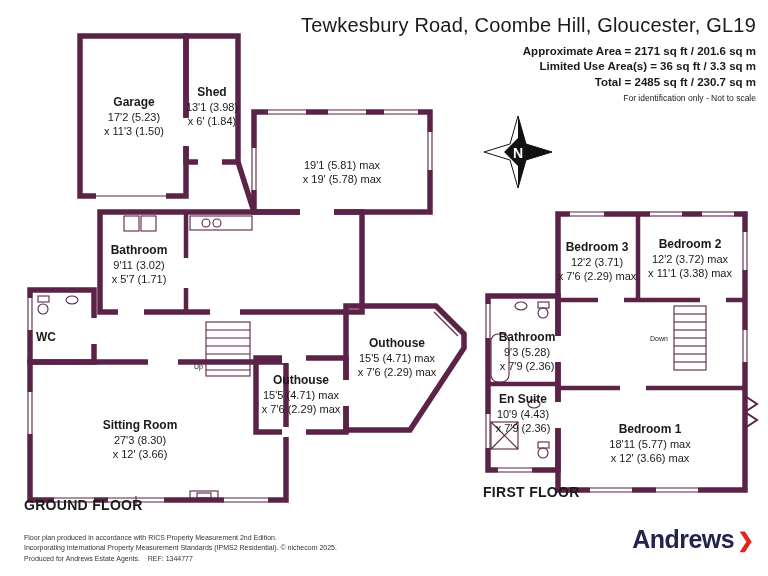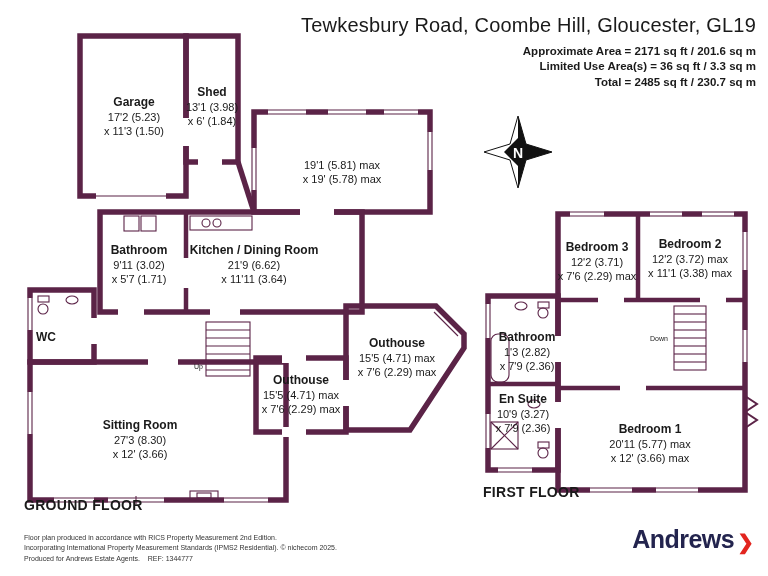--- a/index.html
+++ b/index.html
@@ -14,21 +14,21 @@
   .hdr .disc{font-size:8.5px;margin-top:3px;font-weight:normal;}
   
   .room-label{position:absolute;transform:translateX(-50%);text-align:center;white-space:nowrap;line-height:1.28;}
   .rname{font-size:12px;font-weight:bold;}
   .rdim{font-size:11px;}
   .tiny{position:absolute;font-size:7px;}
   .floor-caption{position:absolute;font-size:14px;font-weight:bold;letter-spacing:.3px;}
   
   .footer{position:absolute;left:24px;bottom:12px;}
   .fline{font-size:7px;line-height:1.5;color:#333;white-space:pre;}
-  .brand{position:absolute;right:14px;bottom:22px;display:flex;align-items:flex-end;}
+  .brand{position:absolute;right:14px;bottom:22px;display:flex;align-items:center;}
   .btxt{font-size:25px;font-weight:bold;color:var(--brand-navy,#23244e);letter-spacing:-.5px;}
   .bchev{font-size:20px;font-weight:bold;color:var(--accent-red,#e2251f);margin-left:3px;}
   
   .plan{position:absolute;left:0;top:0;}
   .w5{fill:none;stroke:var(--wall,#5b2347);stroke-width:5.5;stroke-linejoin:miter;}
   .w4{fill:none;stroke:var(--wall,#5b2347);stroke-width:4.5;}
   .w2{fill:none;stroke:var(--wall,#5b2347);stroke-width:2;}
   .t{fill:none;stroke:var(--wall,#5b2347);stroke-width:1.1;}
   .gap{fill:#fff;stroke:none;}
   .compass{position:absolute;left:478px;top:112px;}
@@ -220,45 +220,41 @@
     <text x="40" y="45.5" text-anchor="middle" font-size="14" fill="#fff">N</text>
   </svg>
 
   <div class="hdr">
     <div class="title">Tewkesbury Road, Coombe Hill, Gloucester, GL19</div>
     <div class="areas">
       <div>Approximate Area = 2171 sq ft / 201.6 sq m</div>
       <div>Limited Use Area(s) = 36 sq ft / 3.3 sq m</div>
       <div>Total = 2485 sq ft / 230.7 sq m</div>
     </div>
+    <div class="disc">For identification only - Not to scale</div>
   </div>
 
   <div class="room-label" style="left:134px;top:95px">
     <div class="rname">Garage</div>
     <div class="rdim">17'2 (5.23)</div>
     <div class="rdim">x 11'3 (1.50)</div>
   </div>
   <div class="room-label" style="left:212px;top:85px">
     <div class="rname">Shed</div>
     <div class="rdim">13'1 (3.98)</div>
     <div class="rdim">x 6' (1.84)</div>
   </div>
   <div class="room-label" style="left:342px;top:158px">
     <div class="rdim">19'1 (5.81) max</div>
     <div class="rdim">x 19' (5.78) max</div>
   </div>
   <div class="room-label" style="left:139px;top:243px">
     <div class="rname">Bathroom</div>
     <div class="rdim">9'11 (3.02)</div>
     <div class="rdim">x 5'7 (1.71)</div>
-  </div>
-  <div class="room-label" style="left:254px;top:243px">
-    <div class="rname">Kitchen / Dining Room</div>
-    <div class="rdim">21'9 (6.62)</div>
-    <div class="rdim">x 11'11 (3.64)</div>
   </div>
   <div class="room-label" style="left:46px;top:330px">
     <div class="rname">WC</div>
   </div>
   <span class="tiny" style="left:194px;top:363px">Up</span>
   <div class="room-label" style="left:301px;top:373px">
     <div class="rname">Outhouse</div>
     <div class="rdim">15'5 (4.71) max</div>
     <div class="rdim">x 7'6 (2.29) max</div>
   </div>
@@ -279,32 +275,32 @@
     <div class="rdim">12'2 (3.71)</div>
     <div class="rdim">x 7'6 (2.29) max</div>
   </div>
   <div class="room-label" style="left:690px;top:237px">
     <div class="rname">Bedroom 2</div>
     <div class="rdim">12'2 (3.72) max</div>
     <div class="rdim">x 11'1 (3.38) max</div>
   </div>
   <div class="room-label" style="left:527px;top:330px">
     <div class="rname">Bathroom</div>
-    <div class="rdim">1'3 (2.82)</div>
+    <div class="rdim">9'3 (5.28)</div>
     <div class="rdim">x 7'9 (2.36)</div>
   </div>
   <span class="tiny" style="left:650px;top:335px">Down</span>
   <div class="room-label" style="left:523px;top:392px">
     <div class="rname">En Suite</div>
-    <div class="rdim">10'9 (3.27)</div>
+    <div class="rdim">10'9 (4.43)</div>
     <div class="rdim">x 7'9 (2.36)</div>
   </div>
   <div class="room-label" style="left:650px;top:422px">
     <div class="rname">Bedroom 1</div>
-    <div class="rdim">20'11 (5.77) max</div>
+    <div class="rdim">18'11 (5.77) max</div>
     <div class="rdim">x 12' (3.66) max</div>
   </div>
   <div class="floor-caption" style="left:483px;top:484px">FIRST FLOOR</div>
 
   <div class="footer">
     <div class="fline">Floor plan produced in accordance with RICS Property Measurement 2nd Edition.</div>
     <div class="fline">Incorporating International Property Measurement Standards (IPMS2 Residential). © nichecom 2025.</div>
     <div class="fline">Produced for Andrews Estate Agents.    REF: 1344777</div>
   </div>
   <div class="brand">

